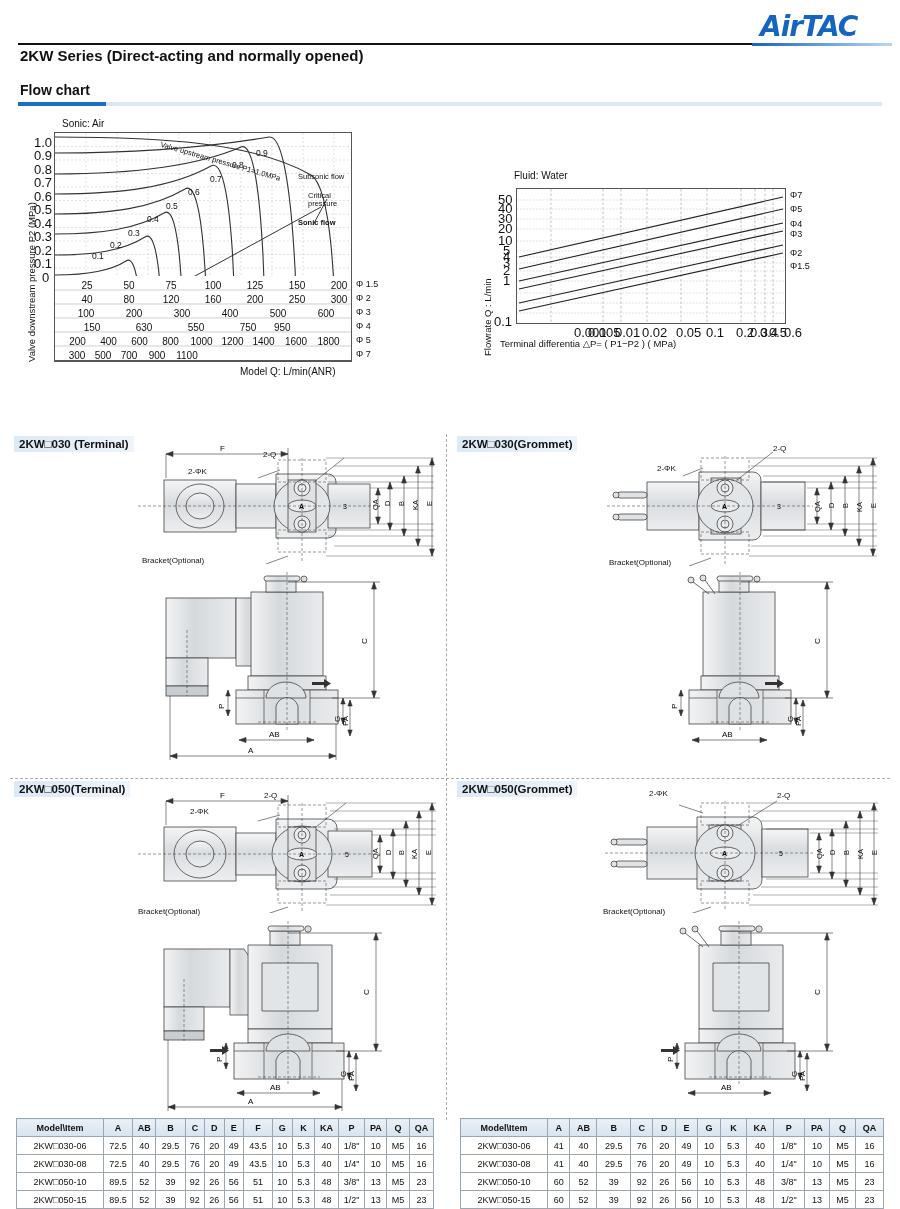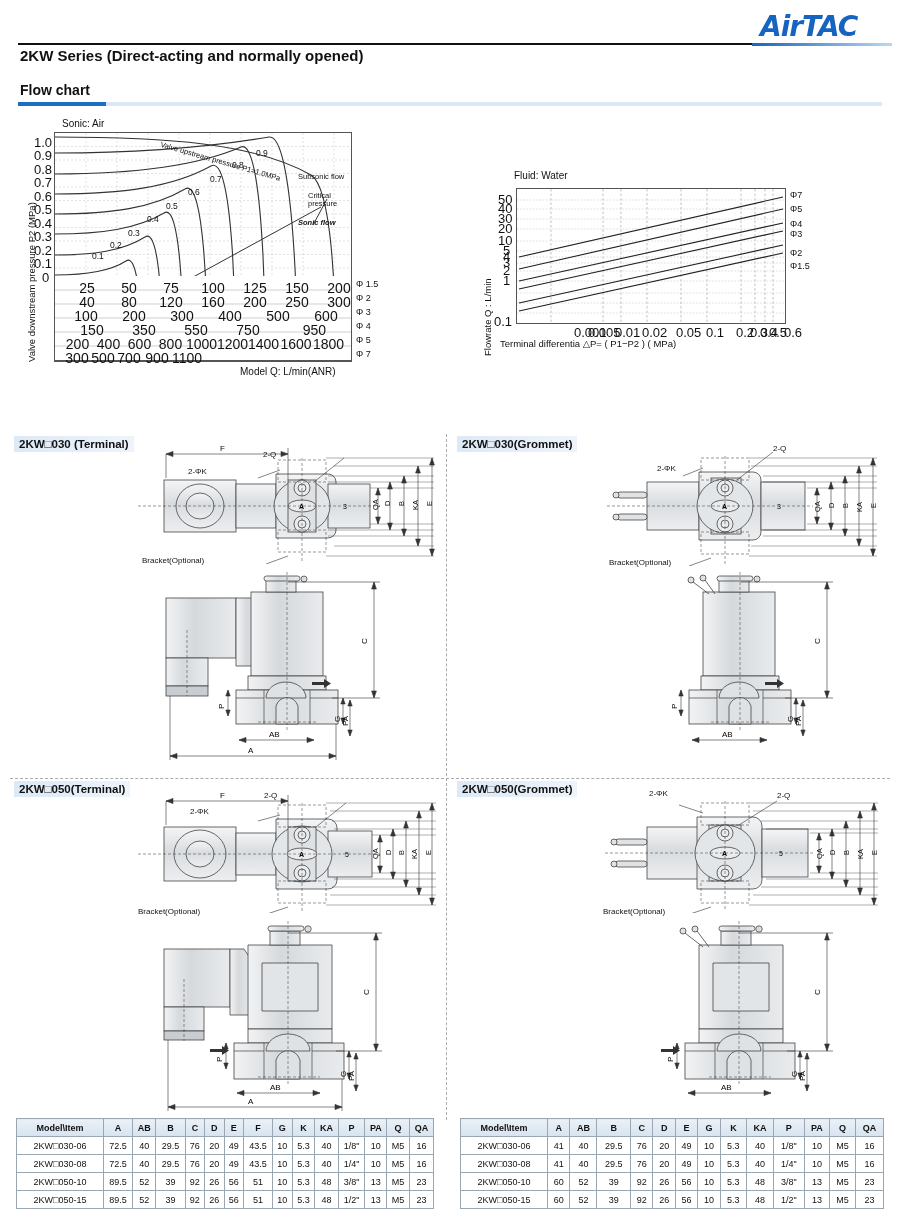--- a/index.html
+++ b/index.html
@@ -35,21 +35,21 @@
   .chart.right{left:440px;width:424px;text-align:right;}
   .fluid{position:absolute;font-size:10px;white-space:nowrap;}
 
   .plotbox{position:absolute;border:1px solid #555;background:#fff;}
   .ylab{position:absolute;font-size:9.5px;white-space:nowrap;
         transform:rotate(-90deg);transform-origin:left top;}
   .xlab{position:absolute;font-size:10px;white-space:nowrap;}
   .tick{position:absolute;font-size:13px;white-space:nowrap;color:#111;}
   .phi{position:absolute;font-size:9px;white-space:nowrap;}
   .ann{position:absolute;font-size:7.5px;white-space:nowrap;color:#111;}
-  .scalerow{position:absolute;font-size:14px;white-space:nowrap;}
+  .scalerow{position:absolute;font-size:10px;white-space:nowrap;}
 
   
   .dimgrid{position:absolute;left:8px;top:430px;width:884px;height:690px;}
   .dcell{position:absolute;width:441px;height:345px;}
   .dcell.r{left:443px;}
   .dcell.b{top:345px;}
   .vdiv{position:absolute;left:446px;top:434px;width:0;height:686px;
         border-left:1px dashed #aaa;}
   .hdiv{position:absolute;left:10px;top:778px;width:880px;height:0;
         border-top:1px dashed #aaa;}
@@ -167,21 +167,21 @@
       <div class="ann" style="left:129px;top:98px;font-size:8.5px;">0.4</div>
       <div class="ann" style="left:148px;top:85px;font-size:8.5px;">0.5</div>
       <div class="ann" style="left:170px;top:71px;font-size:8.5px;">0.6</div>
       <div class="ann" style="left:192px;top:58px;font-size:8.5px;">0.7</div>
       <div class="ann" style="left:214px;top:44px;font-size:8.5px;">0.8</div>
       <div class="ann" style="left:238px;top:32px;font-size:8.5px;">0.9</div>
 
       <div class="ann" style="left:144px;top:24px;transform:rotate(16deg);transform-origin:left top;">Valve upstream pressure P1=1.0MPa</div>
       <div class="ann" style="left:280px;top:56px;">Subsonic flow</div>
       <div class="ann" style="left:290px;top:76px;line-height:8px;width:30px;white-space:normal;">Critical pressure</div>
-      <div class="ann" style="left:280px;top:102px;font-weight:bold;font-style:italic;">Sonic flow</div>
+      <div class="ann" style="left:280px;top:102px;font-weight:bold;">Sonic flow</div>
 
       <div class="plotbox" style="left:36px;top:160px;width:296px;height:84px;border-top:none;">
         <svg width="296" height="84" viewBox="0 0 296 84" style="display:block">
           <g stroke="#bbb" stroke-width="0.7">
             <line x1="0" y1="14" x2="296" y2="14"></line>
               <line x1="0" y1="28" x2="296" y2="28"></line>
             <line x1="0" y1="42" x2="296" y2="42"></line>
               <line x1="0" y1="56" x2="296" y2="56"></line>
             <line x1="0" y1="70" x2="296" y2="70"></line>
           </g>
@@ -191,21 +191,21 @@
       <div class="scalerow" style="left:48px;top:164px;letter-spacing:0;">
         <span style="display:inline-block;width:42px;text-align:center">25</span><span style="display:inline-block;width:42px;text-align:center">50</span><span style="display:inline-block;width:42px;text-align:center">75</span><span style="display:inline-block;width:42px;text-align:center">100</span><span style="display:inline-block;width:42px;text-align:center">125</span><span style="display:inline-block;width:42px;text-align:center">150</span><span style="display:inline-block;width:42px;text-align:center">200</span>
       </div>
       <div class="scalerow" style="left:48px;top:178px;">
         <span style="display:inline-block;width:42px;text-align:center">40</span><span style="display:inline-block;width:42px;text-align:center">80</span><span style="display:inline-block;width:42px;text-align:center">120</span><span style="display:inline-block;width:42px;text-align:center">160</span><span style="display:inline-block;width:42px;text-align:center">200</span><span style="display:inline-block;width:42px;text-align:center">250</span><span style="display:inline-block;width:42px;text-align:center">300</span>
       </div>
       <div class="scalerow" style="left:44px;top:192px;">
         <span style="display:inline-block;width:48px;text-align:center">100</span><span style="display:inline-block;width:48px;text-align:center">200</span><span style="display:inline-block;width:48px;text-align:center">300</span><span style="display:inline-block;width:48px;text-align:center">400</span><span style="display:inline-block;width:48px;text-align:center">500</span><span style="display:inline-block;width:48px;text-align:center">600</span>
       </div>
       <div class="scalerow" style="left:48px;top:206px;">
-        <span style="display:inline-block;width:52px;text-align:center">150</span><span style="display:inline-block;width:52px;text-align:center">350</span><span style="display:inline-block;width:52px;text-align:center">550</span><span style="display:inline-block;width:52px;text-align:center">750</span><span style="display:inline-block;width:52px;text-align:right">950</span>
+        <span style="display:inline-block;width:52px;text-align:center">150</span><span style="display:inline-block;width:52px;text-align:center">630</span><span style="display:inline-block;width:52px;text-align:center">550</span><span style="display:inline-block;width:52px;text-align:center">750</span><span style="display:inline-block;width:52px;text-align:left">950</span>
       </div>
       <div class="scalerow" style="left:44px;top:220px;">
         <span style="display:inline-block;width:31px;text-align:center">200</span><span style="display:inline-block;width:31px;text-align:center">400</span><span style="display:inline-block;width:31px;text-align:center">600</span><span style="display:inline-block;width:31px;text-align:center">800</span><span style="display:inline-block;width:31px;text-align:center">1000</span><span style="display:inline-block;width:31px;text-align:center">1200</span><span style="display:inline-block;width:31px;text-align:center">1400</span><span style="display:inline-block;width:34px;text-align:center">1600</span><span style="display:inline-block;width:31px;text-align:center">1800</span>
       </div>
       <div class="scalerow" style="left:46px;top:234px;">
         <span style="display:inline-block;width:26px;text-align:center">300</span><span style="display:inline-block;width:26px;text-align:center">500</span><span style="display:inline-block;width:26px;text-align:center">700</span><span style="display:inline-block;width:30px;text-align:center">900</span><span style="display:inline-block;width:30px;text-align:center">1100</span>
       </div>
 
       <div class="phi" style="left:338px;top:163px;">Φ 1.5</div>
       <div class="phi" style="left:338px;top:177px;">Φ 2</div>

